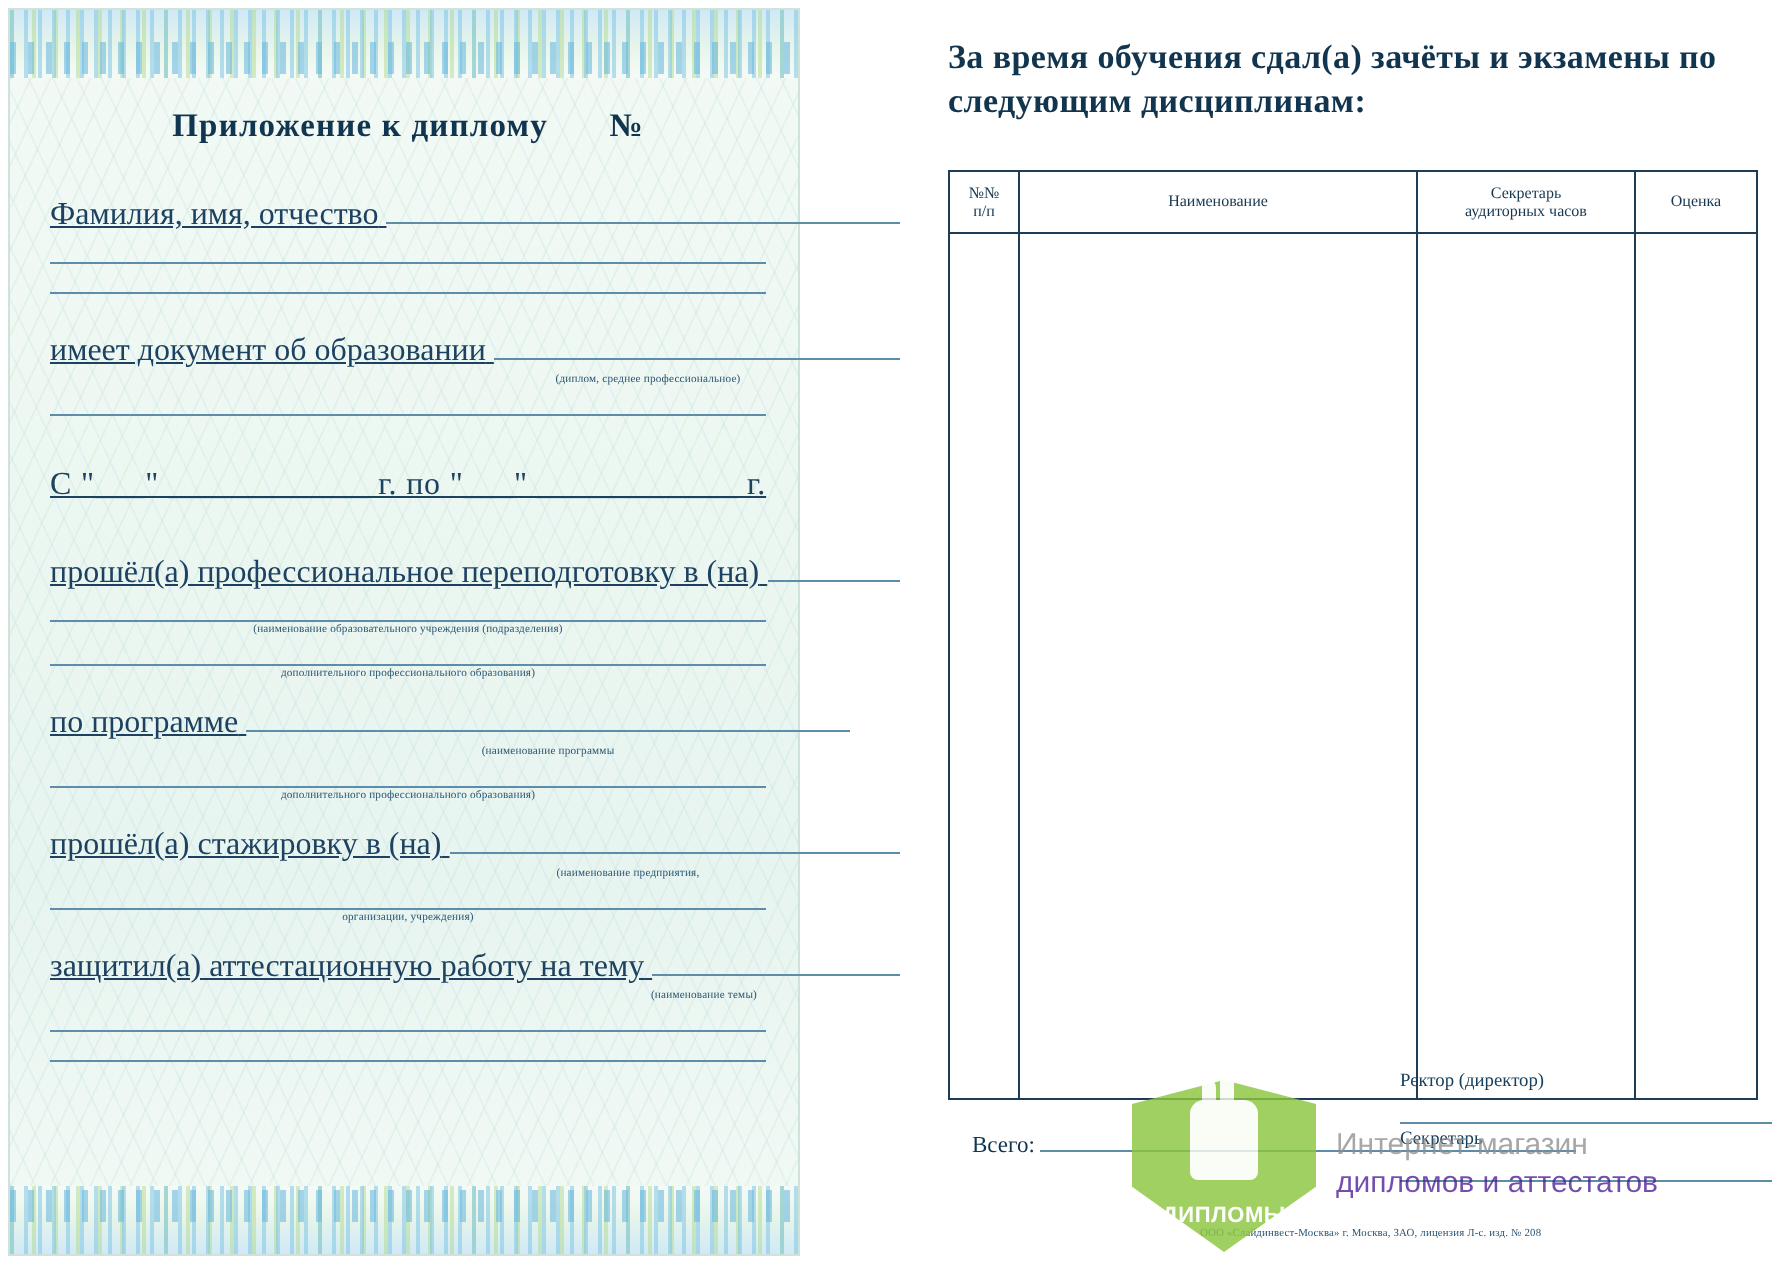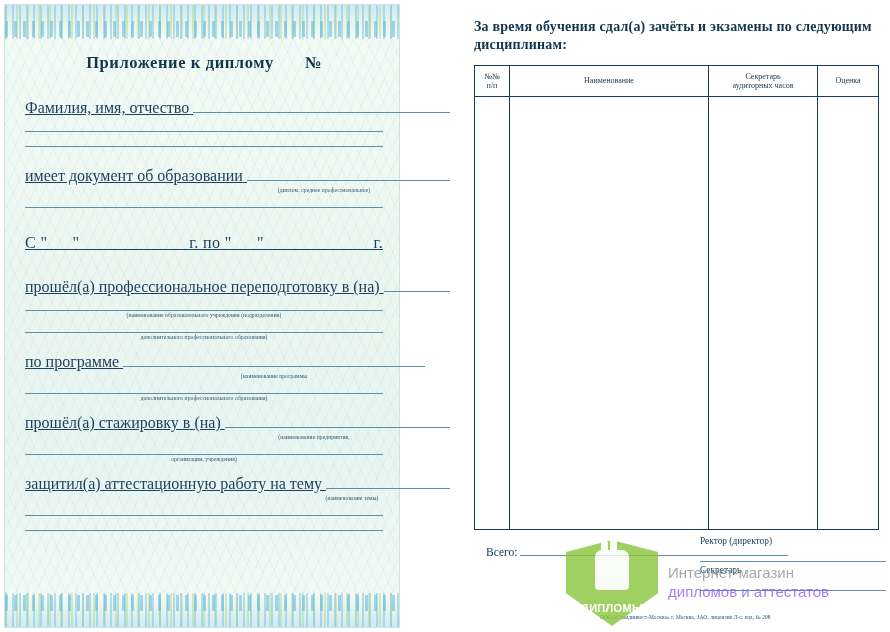--- a/index.html
+++ b/index.html
@@ -146,25 +146,25 @@
 
   
   .right-content {
     position: absolute;
     top: 18px;
     left: 474px;
     width: 400px;
     color: #12354f;
   }
   .right-head {
-    font-size: 14px;
+    font-size: 17px;
     line-height: 1.32;
     font-weight: 700;
     letter-spacing: .2px;
-    margin-bottom: 10px;
+    margin-bottom: 22px;
   }
   table.grades {
     border-collapse: collapse;
     width: 400px;
     table-layout: fixed;
     height: 460px;
   }
   table.grades th, table.grades td {
     border: 1px solid #1d3c55;
     vertical-align: top;
@@ -282,21 +282,21 @@
     font-family: "Liberation Sans", sans-serif;
     letter-spacing: .3px;
   }
   .wm-text {
     color: #8f8f8f;
     opacity: .78;
     font-family: "Liberation Sans", sans-serif;
     font-size: 15px;
     line-height: 1.25;
   }
-  .wm-text .l2 { color: #8b5cf6; }
+  .wm-text .l2 { color: #4c1d95; }
 </style>
 </head>
 <body>
 
 <div class="page">
 
   <div class="leaf leaf-left">
     <div class="band band-top"></div>
     <div class="band-wave wave-top"></div>
     <div class="guilloche-fill"></div>

